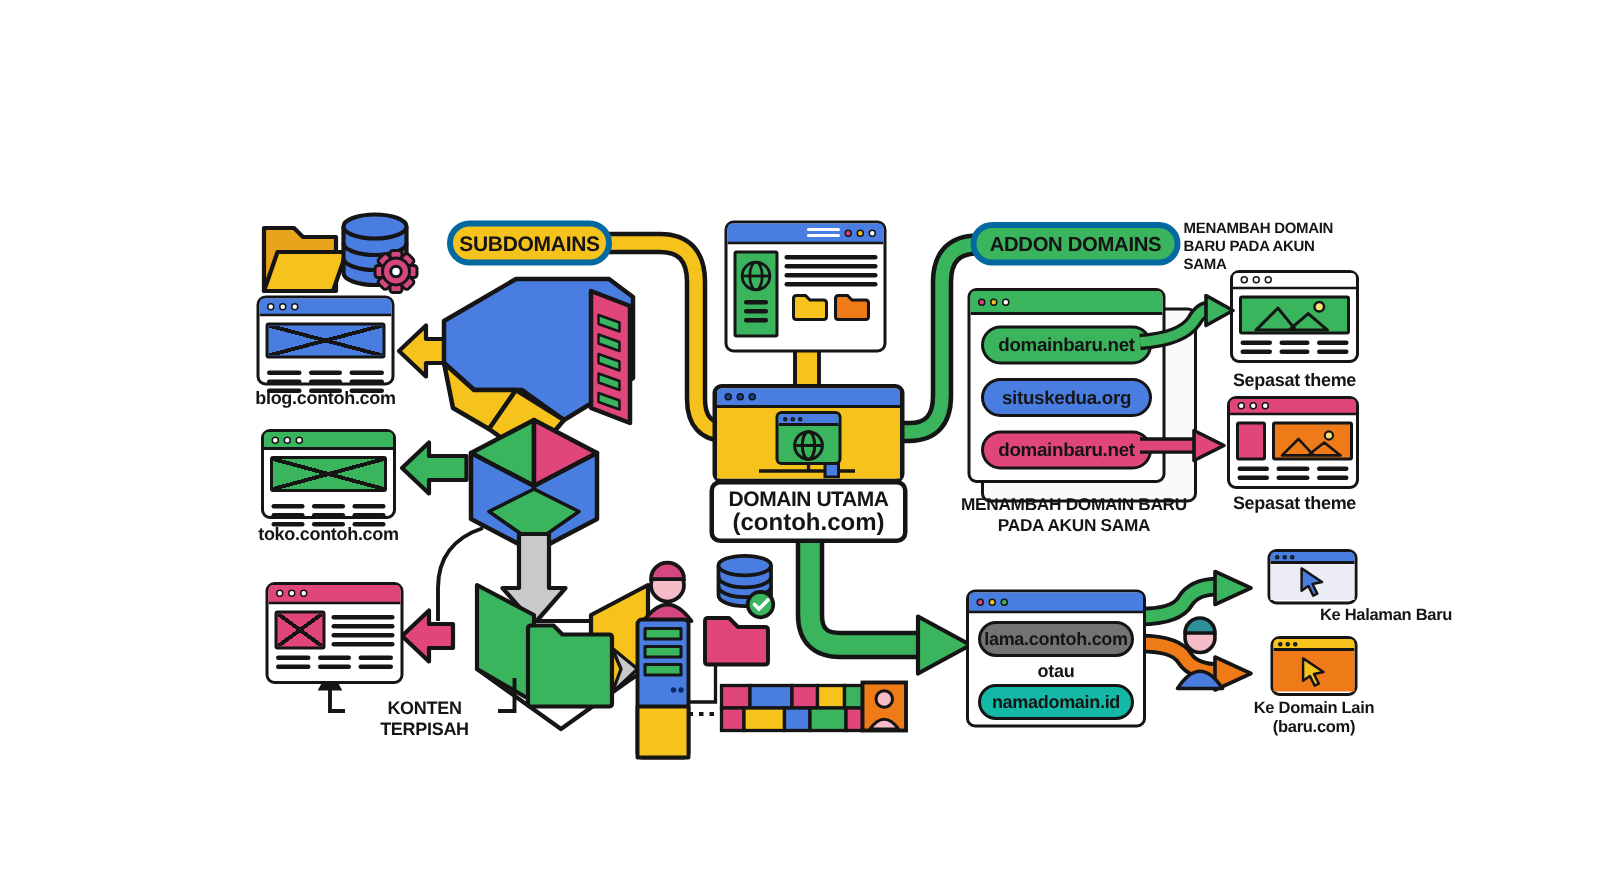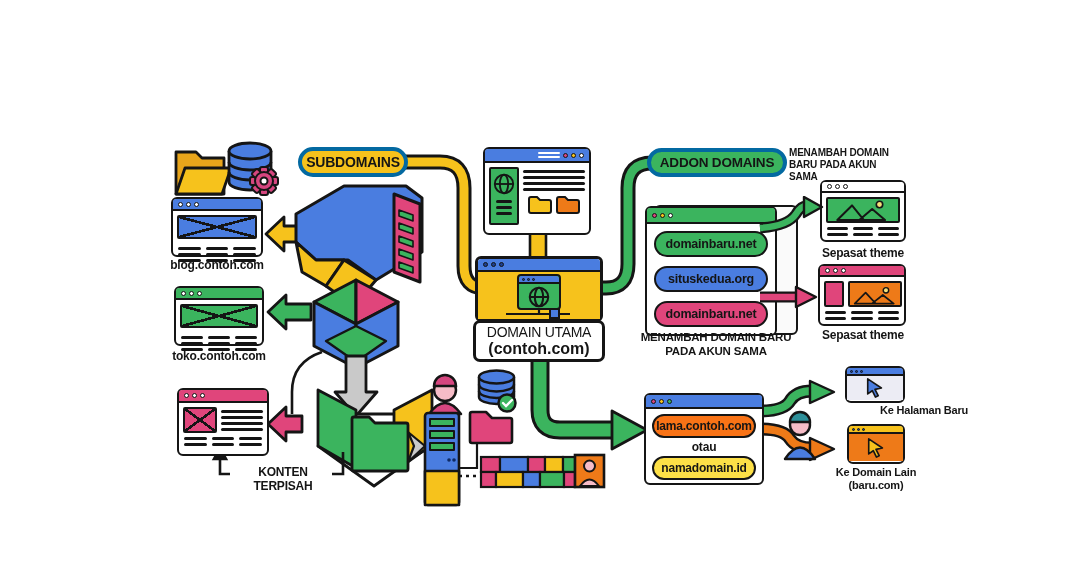--- a/index.html
+++ b/index.html
@@ -315,28 +315,28 @@
           </div>
         <svg width="24" height="24" viewBox="0 0 26 26" style="display:block;margin:1px auto 0">
           <circle cx="13" cy="13" r="10" fill="none" stroke="#151515" stroke-width="2.2"></circle>
           <ellipse cx="13" cy="13" rx="4.5" ry="10" fill="none" stroke="#151515" stroke-width="2.2"></ellipse>
           <line x1="3" y1="13" x2="23" y2="13" stroke="#151515" stroke-width="2.2"></line>
         </svg>
       </div>
     </div>
   </div>
   <div class="labelbox" style="left:473px;top:320px;width:132px;height:42px">
-    <div style="font-size:14px;font-weight:400;letter-spacing:-.3px">DOMAIN UTAMA</div>
+    <div style="font-size:14px;font-weight:700;letter-spacing:-.3px">DOMAIN UTAMA</div>
     <div style="font-size:16px;font-weight:700">(contoh.com)</div>
   </div>
 
   <div class="cap" style="left:789px;top:147px;width:112px;font-size:10px;text-align:left">MENAMBAH DOMAIN BARU PADA AKUN SAMA</div>
 
   <div class="shadowpage" style="left:654px;top:205px;width:144px;height:130px"></div>
-  <div class="browser" style="left:645px;top:206px;width:132px;height:130px">
+  <div class="browser" style="left:645px;top:192px;width:132px;height:130px">
     <div class="bar" style="height:16px;background:#3BB45E">
         <i class="dot" style="background: rgb(214, 70, 127);"></i>
         <i class="dot" style="background: rgb(246, 194, 28);"></i>
         <i class="dot" style="background: rgb(255, 255, 255);"></i>
       </div>
     <div class="pill-s" style="width:114px;background:#3BB45E;margin:7px auto 0">domainbaru.net</div>
     <div class="pill-s" style="width:114px;background:#4A7DE0;margin:9px auto 0">situskedua.org</div>
     <div class="pill-s" style="width:114px;background:#E0457B;margin:9px auto 0">domainbaru.net</div>
   </div>
   <div class="cap" style="left:634px;top:331px;width:164px;font-size:11.5px">MENAMBAH DOMAIN BARU PADA AKUN SAMA</div>
@@ -401,23 +401,23 @@
   </div>
   <div class="cap" style="left:810px;top:328px;width:106px;font-size:12px">Sepasat theme</div>
 
 
   <div class="browser" style="left:644px;top:393px;width:120px;height:92px">
     <div class="bar" style="height:14px;background:#4A7DE0">
         <i class="dot" style="background: rgb(214, 70, 127);"></i>
         <i class="dot" style="background: rgb(246, 194, 28);"></i>
         <i class="dot" style="background: rgb(59, 180, 94);"></i>
       </div>
-    <div class="pill-s" style="width:104px;height:24px;background:#f97316;margin:5px auto 0;font-size:12px">lama.contoh.com</div>
+    <div class="pill-s" style="width:104px;height:24px;background:#737373;margin:5px auto 0;font-size:12px">lama.contoh.com</div>
     <div class="cap" style="position:static;font-size:12px;margin-top:2px">otau</div>
-    <div class="pill-s" style="width:104px;height:24px;background:#fde047;margin:2px auto 0;font-size:12px">namadomain.id</div>
+    <div class="pill-s" style="width:104px;height:24px;background:#14b8a6;margin:2px auto 0;font-size:12px">namadomain.id</div>
   </div>
 
   <div class="browser" style="left:845px;top:366px;width:60px;height:37px">
     <div class="bar small" style="height:8px;background:#4A7DE0;gap:2px;padding:0 3px">
         <i class="dot" style="background: rgb(29, 63, 143);"></i>
         <i class="dot" style="background: rgb(29, 63, 143);"></i>
         <i class="dot" style="background: rgb(29, 63, 143);"></i>
       </div>
     <div style="height:24px;background:#ECECF4;display:flex;align-items:center;justify-content:center">
       <svg width="20" height="20" viewBox="0 0 22 22">

